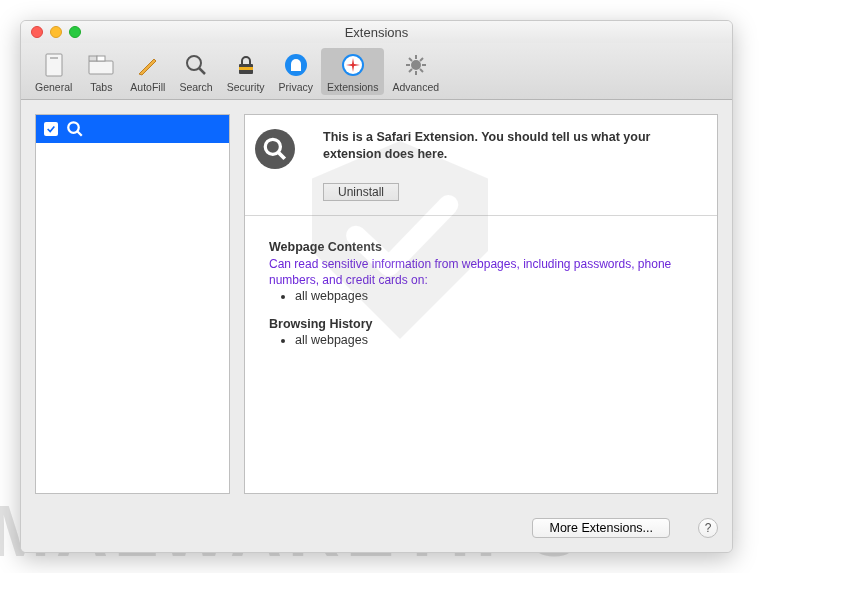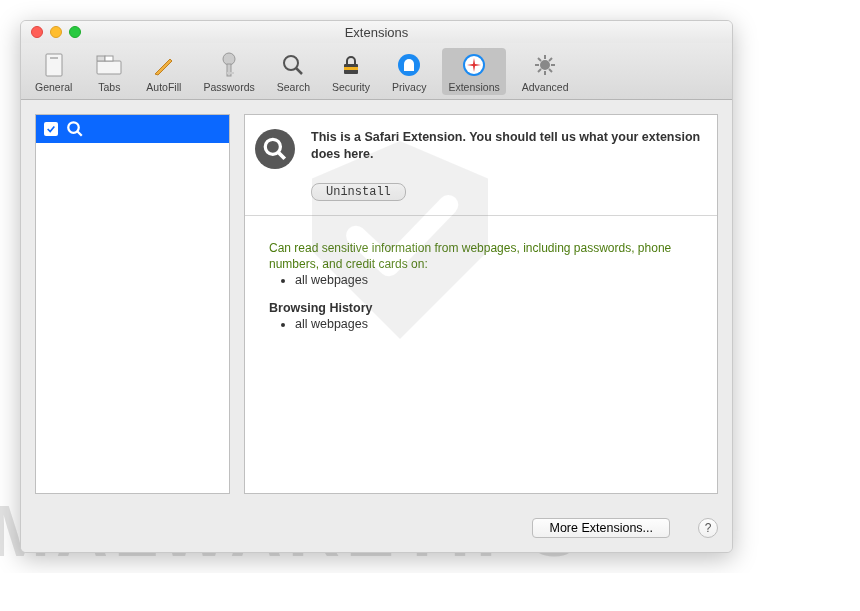--- a/index.html
+++ b/index.html
@@ -52,21 +52,21 @@
       left: 0; right: 0;
       text-align: center;
       font-size: 13px;
       color: #3f3f3f;
     }
     .toolbar {
       display: flex;
       padding: 5px 8px 4px;
       border-bottom: 1px solid #b5b5b5;
       background: linear-gradient(#eaeaea, #d9d9d9);
-      gap: 10px;
+      gap: 2px;
     }
     .tb-item {
       display: flex;
       flex-direction: column;
       align-items: center;
       justify-content: flex-end;
       padding: 3px 6px 2px;
       border-radius: 4px;
       cursor: pointer;
       min-width: 42px;
@@ -124,21 +124,21 @@
       flex: 1;
       background: #fff;
       border: 1px solid #bfbfbf;
       display: flex;
       flex-direction: column;
     }
     .detail-header {
       display: flex;
       padding: 14px 16px 14px 10px;
       border-bottom: 1px solid #d6d6d6;
-      gap: 16px;
+      gap: 28px;
       align-items: flex-start;
     }
     .big-icon {
       width: 40px; height: 40px;
       border-radius: 50%;
       background: #575757;
       display: flex; align-items: center; justify-content: center;
       flex-shrink: 0;
     }
     .detail-texts { flex: 1; }
@@ -146,37 +146,36 @@
       font-size: 12.5px;
       font-weight: bold;
       color: #333;
       line-height: 1.35;
     }
     .uninstall-btn {
       margin-top: 20px;
       font-size: 12px;
       padding: 1px 14px;
       border: 1px solid #bdbdbd;
-      border-radius: 8px;
+      border-radius: 0;
       background: linear-gradient(#fdfdfd, #f1f1f1);
       cursor: pointer;
       color: #333;
-      font-family: Liberation Mono, monospace;
     }
     .permissions {
       padding: 24px 20px 18px 24px;
       font-size: 12.5px;
       color: #333;
     }
     .perm-title {
       font-weight: bold;
       margin-bottom: 2px;
     }
     .perm-sub {
-      color: #4d7c0f;
+      color: #6d28d9;
       font-size: 12px;
       line-height: 1.35;
     }
     .permissions ul {
       margin: 1px 0 14px 26px;
     }
     .permissions li {
       font-size: 12.5px;
       color: #333;
     }
@@ -256,30 +255,20 @@
       </div>
       <div class="tb-label">Tabs</div>
     </div>
     <div class="tb-item">
       <div class="tb-icon">
         <svg width="24" height="24" viewBox="0 0 24 24">
             <path d="M4 20 L18 6 L20 8 L6 22 L3 21 Z" fill="#f0b040" stroke="#c08020"></path>
           </svg>
       </div>
       <div class="tb-label">AutoFill</div>
-    </div>
-    <div class="tb-item">
-      <div class="tb-icon">
-        <svg width="20" height="26" viewBox="0 0 20 26">
-            <ellipse cx="10" cy="7" rx="6" ry="6" fill="#ccc" stroke="#999"></ellipse>
-            <rect x="8" y="12" width="4" height="12" fill="#ccc" stroke="#999"></rect>
-            <rect x="8" y="20" width="7" height="2" fill="#ccc"></rect>
-          </svg>
-      </div>
-      <div class="tb-label">Passwords</div>
     </div>
     <div class="tb-item">
       <div class="tb-icon">
         <svg width="24" height="24" viewBox="0 0 24 24">
             <circle cx="10" cy="10" r="7" fill="none" stroke="#555" stroke-width="2"></circle>
             <line x1="15" y1="15" x2="21" y2="21" stroke="#555" stroke-width="2.5"></line>
           </svg>
       </div>
       <div class="tb-label">Search</div>
     </div>
@@ -357,20 +346,21 @@
               <circle cx="10" cy="10" r="7" fill="none" stroke="#fff" stroke-width="3"></circle>
               <line x1="15" y1="15" x2="21" y2="21" stroke="#fff" stroke-width="3.5"></line>
             </svg>
         </div>
         <div class="detail-texts">
           <div class="ext-desc">This is a Safari Extension. You should tell us what your extension does here.</div>
           <button class="uninstall-btn">Uninstall</button>
         </div>
       </div>
       <div class="permissions">
+        <div class="perm-title">Webpage Contents</div>
         <div class="perm-sub">Can read sensitive information from webpages, including passwords, phone numbers, and credit cards on:</div>
         <ul>
           <li>all webpages</li>
         </ul>
         <div class="perm-title">Browsing History</div>
         <ul>
           <li>all webpages</li>
         </ul>
       </div>
     </div>

